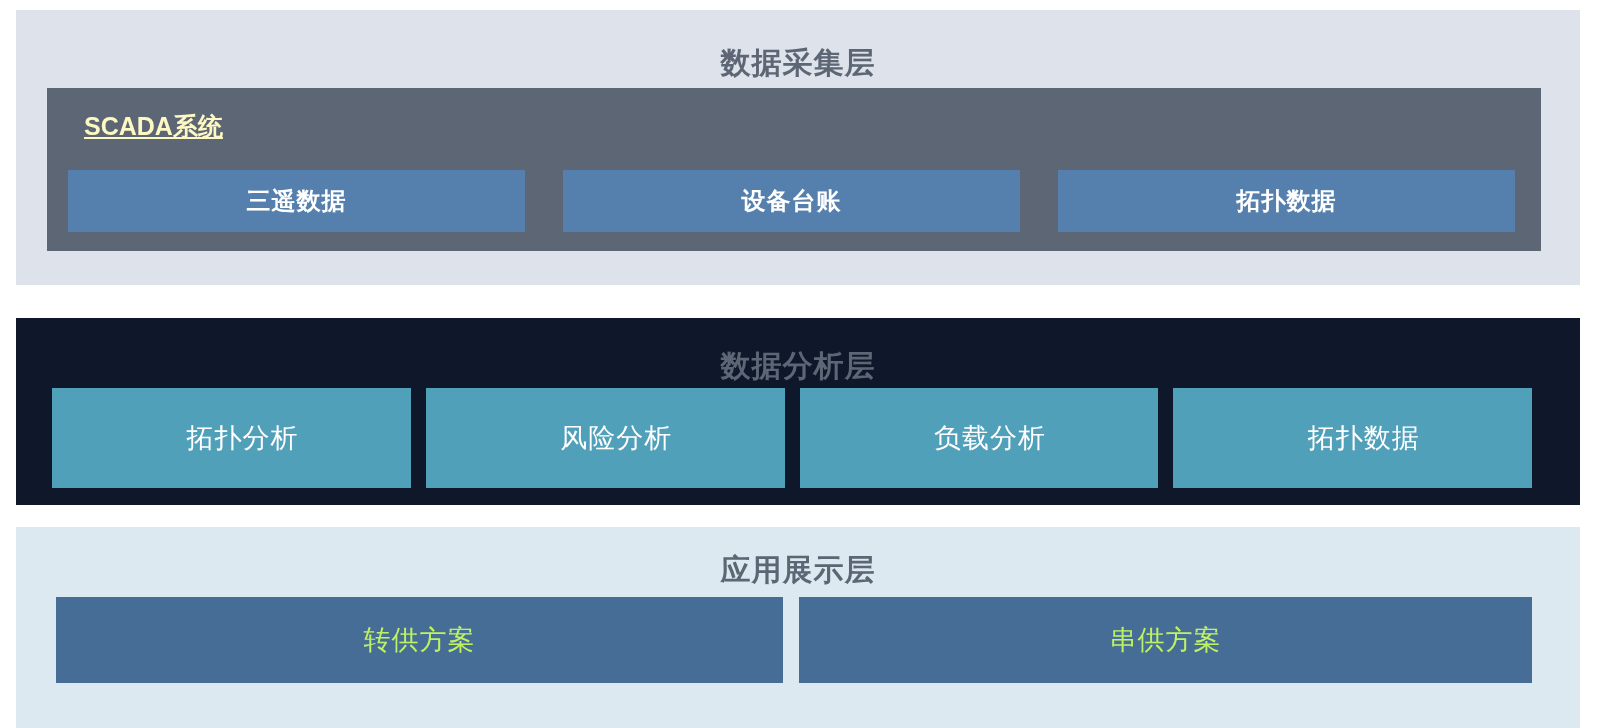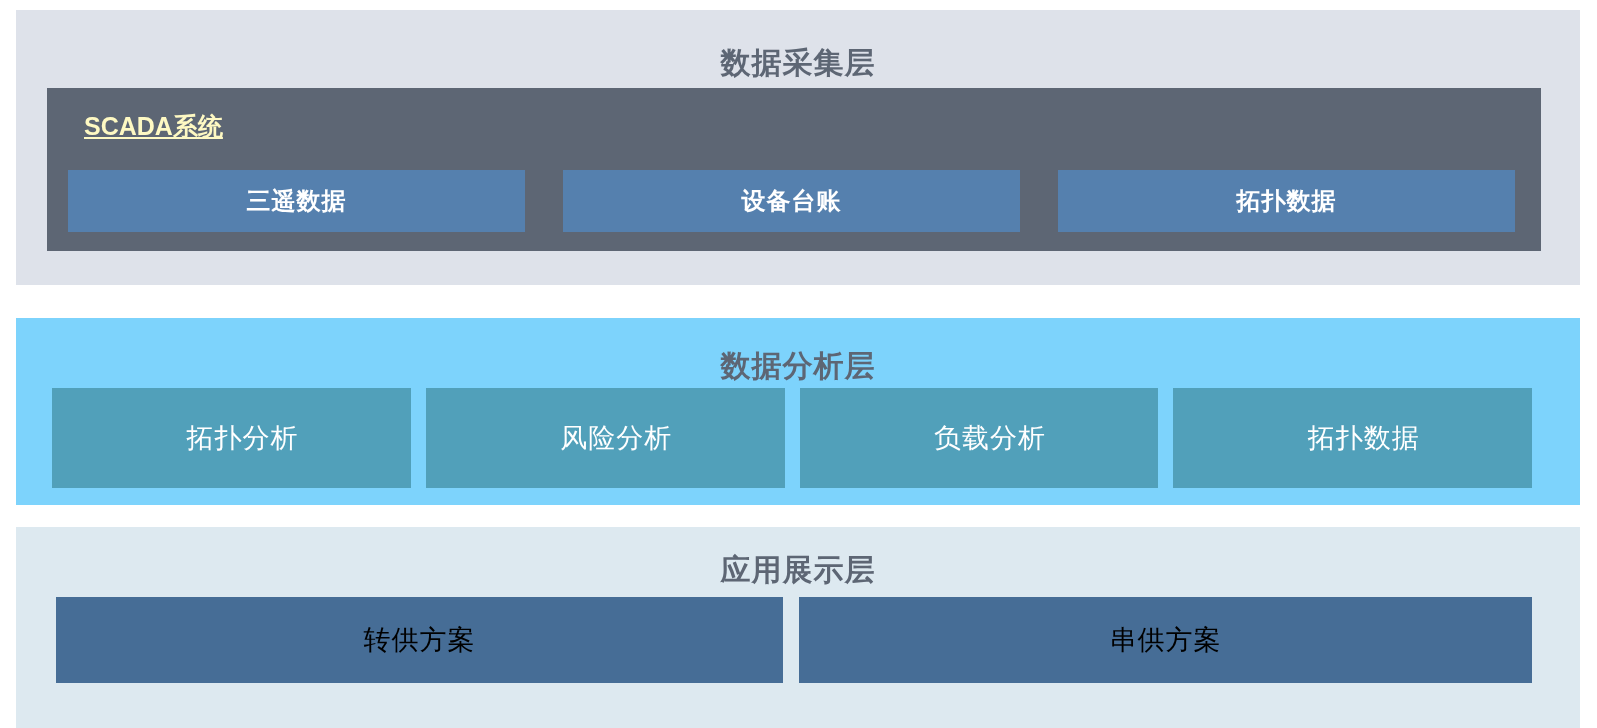--- a/index.html
+++ b/index.html
@@ -35,21 +35,21 @@
     height: 275px;
     background: #dee2ea;
   }
 
   
   .layer-analysis {
     left: 16px;
     top: 318px;
     width: 1564px;
     height: 187px;
-    background: #7dd3fc;
+    background: #0f172a;
   }
 
   
   .layer-presentation {
     left: 16px;
     top: 527px;
     width: 1564px;
     height: 226px;
     background: #dde9f0;
   }
@@ -142,21 +142,21 @@
     height: 86px;
     display: flex;
     gap: 16px;
   }
   .presentation-box {
     background: #466d96;
     display: flex;
     align-items: center;
     justify-content: center;
     font-size: 27px;
-    color: #000000;
+    color: #bef264;
     letter-spacing: 1px;
   }
   .presentation-box.w-small { flex: 0 0 727px; }
   .presentation-box.w-large { flex: 1 1 0; }
 </style>
 </head>
 <body>
 
 <div class="diagram">
 

